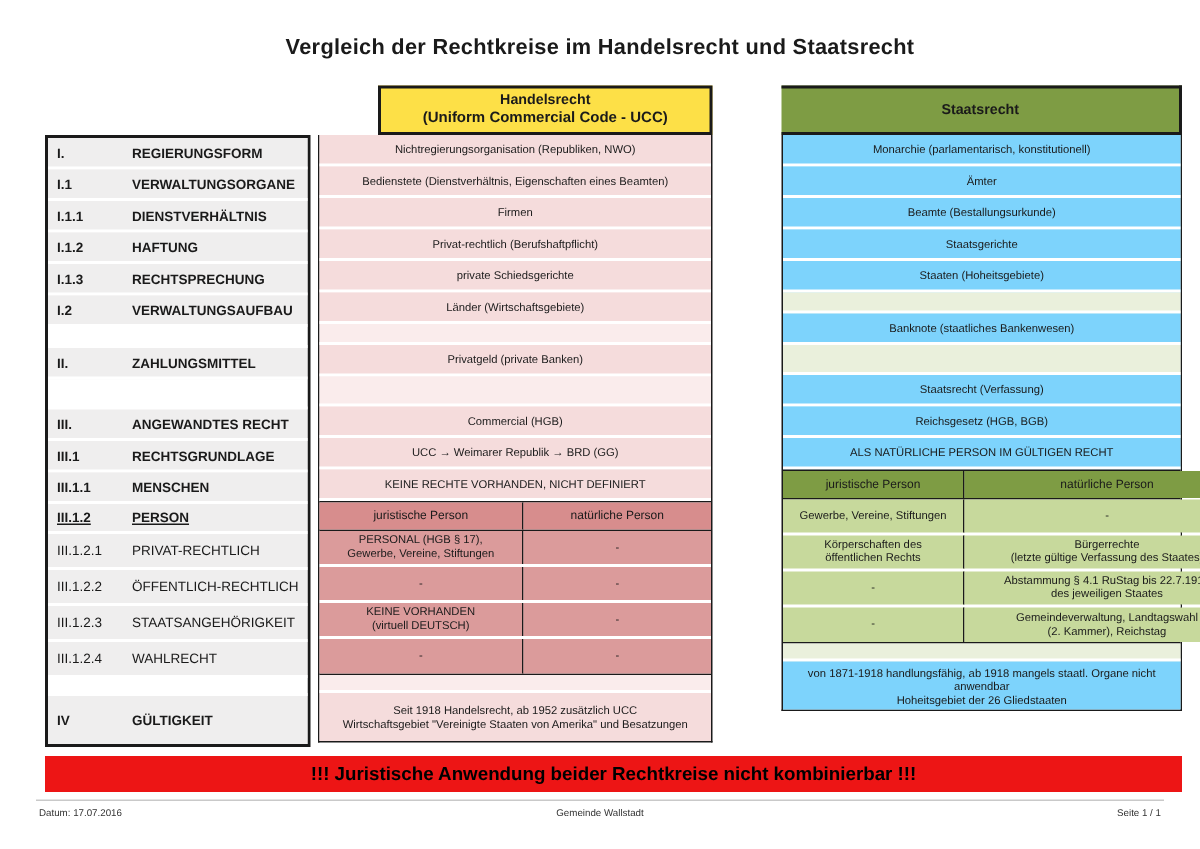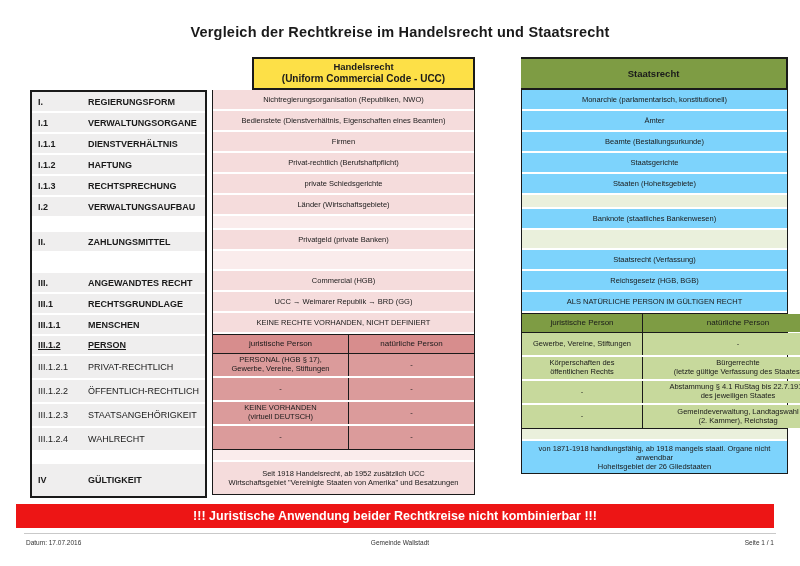--- a/index.html
+++ b/index.html
@@ -48,21 +48,21 @@
   .pcell.ph { font-weight:normal; font-size:8px;text-align:right; }
   .colH .pcell.j { width:136px; flex:0 0 136px; border-right:1.5px solid #1a1a1a; }
   .colH .pcell.n { width:125px; flex:0 0 125px; }
   .colS .pcell.j { width:121px; flex:0 0 121px; border-right:1.5px solid #1a1a1a; }
   .colS .pcell.n { width:190px; flex:0 0 190px; }
   .colH .pcell.ph { background:#D78D8D; }
   .colS .pcell.ph { background:#7E9C44; }
   .colH .pcell.pd { background:#DB9B9B; }
   .colS .pcell.pd { background:#C7D99C; }
 
-  .banner { width:758px; margin:6px 0 0 16px; height:24px; background:#ED1515; color:#ffffff; font-weight:bold; font-size:12.5px; display:flex; align-items:center; justify-content:center; }
+  .banner { width:758px; margin:6px 0 0 30px; height:24px; background:#ED1515; color:#000000; font-weight:bold; font-size:12.5px; display:flex; align-items:center; justify-content:center; }
 
   .footer { width:752px; margin:5px auto 0 auto; border-top:1px solid #c9c9c9; padding:5px 2px 0 2px; display:flex; font-size:6.5px; color:#333; }
   .footer .fl { flex:1; text-align:left; }
   .footer .fc { flex:1; text-align:center; }
   .footer .fr { flex:1; text-align:right; }
 </style>
 </head>
 <body>
 
 <div class="page">

